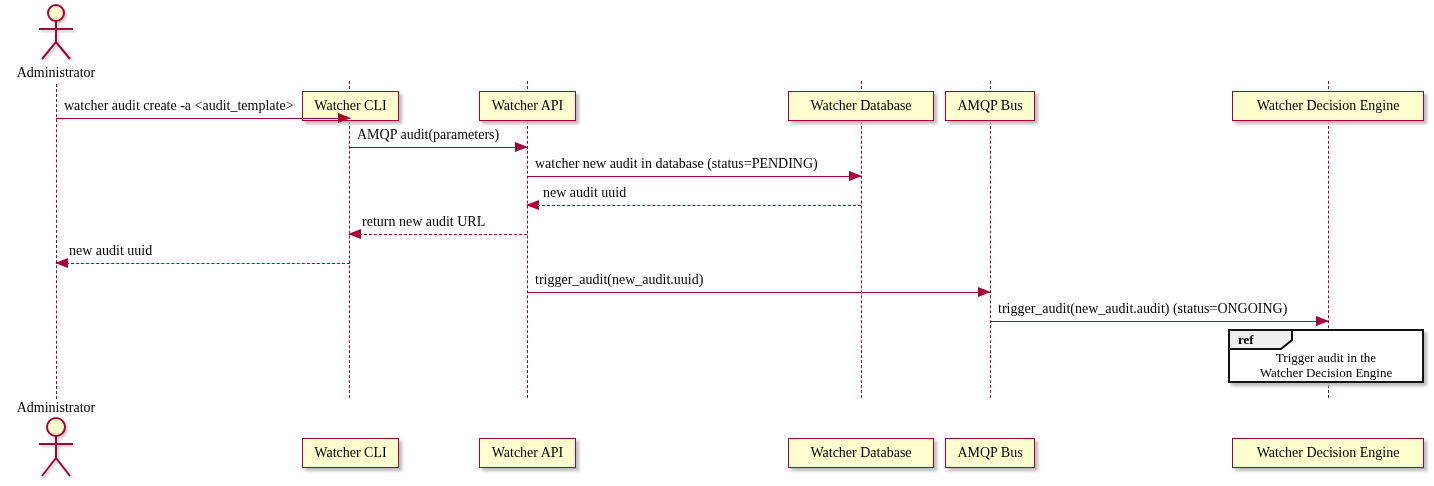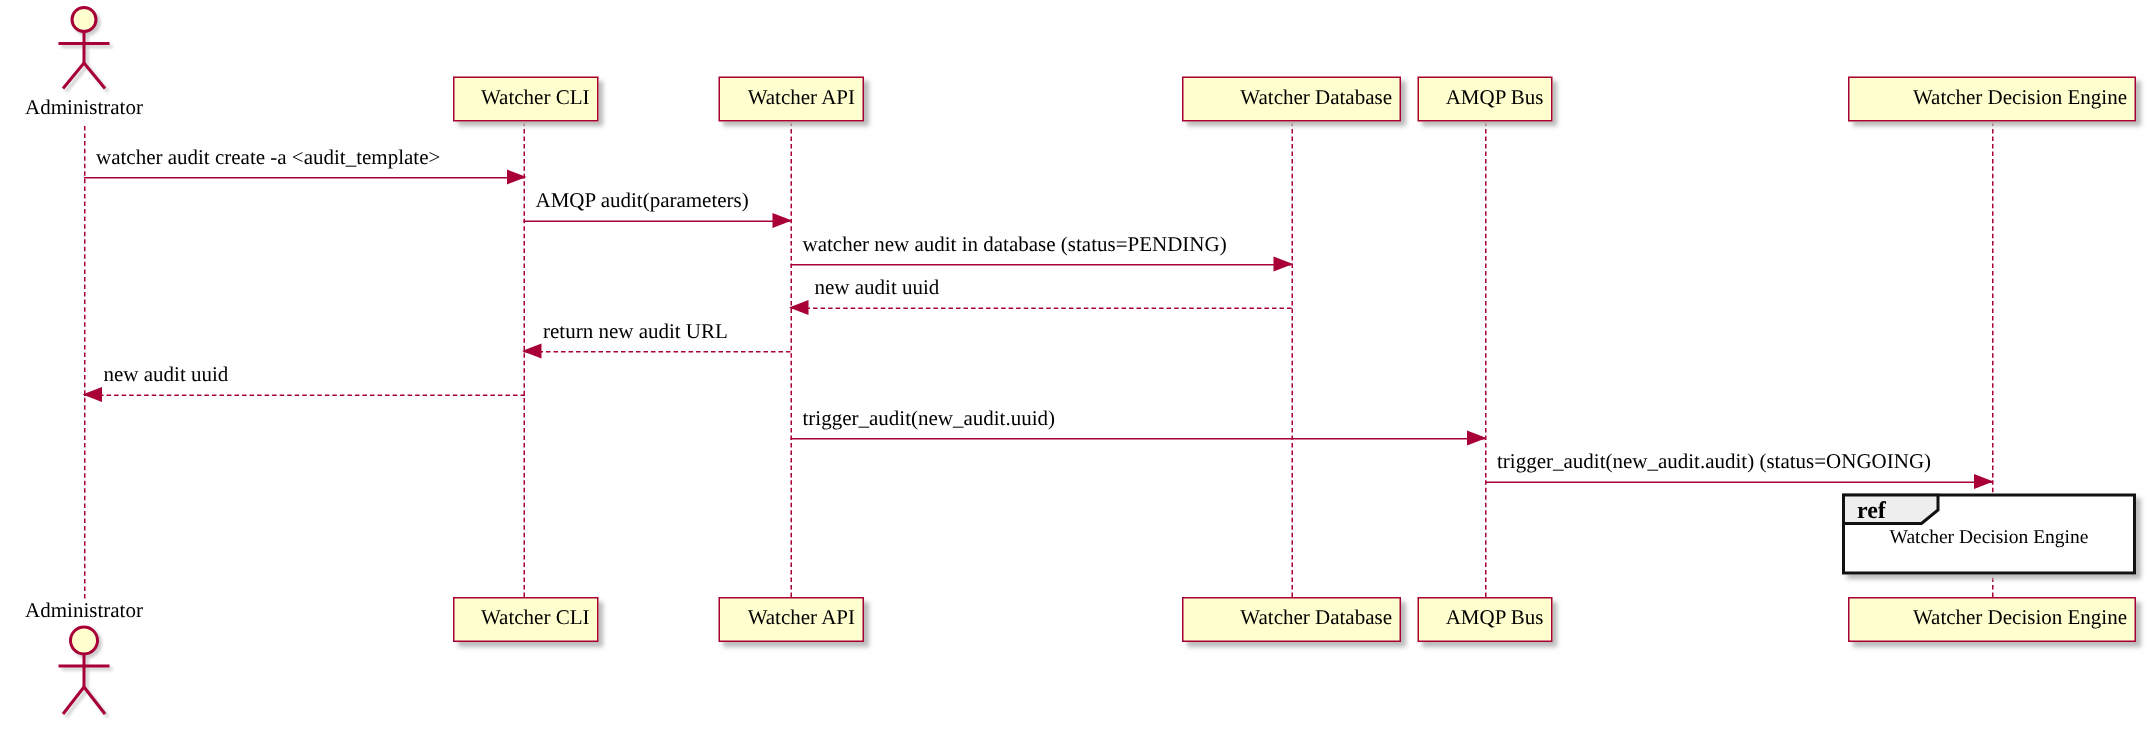--- a/index.html
+++ b/index.html
@@ -14,23 +14,24 @@
   .lifeline{
     position:absolute;width:0;
     border-left:1px dashed #A80036;
   }
   .pbox{
     position:absolute;height:30px;
     box-sizing:border-box;
     background:#FEFECE;
     border:1.8px solid #A80036;
     box-shadow:3px 3px 3px #bbbbbb;
-    display:flex;align-items:center;justify-content:flex-end;
+    display:flex;align-items:center;justify-content:center;
     font-size:14px;white-space:nowrap;
     padding:0 5px;
+    margin-top:40px;
   }
   .actor-label{
     position:absolute;width:100px;text-align:center;
     font-size:14px;white-space:nowrap;
   }
   .actor-svg{position:absolute;filter:drop-shadow(2px 2px 1px #cccccc);}
   .msg{position:absolute;height:0;}
   .mlabel{
     position:absolute;left:8px;bottom:4px;
     font-size:14px;white-space:nowrap;
@@ -51,21 +52,21 @@
   }
   .refbox{
     position:absolute;box-sizing:border-box;
     background:#ffffff;
     border:2px solid #121212;
     box-shadow:3px 3px 3px #bbbbbb;
   }
   .ref-header{position:absolute;left:-2px;top:-2px;width:70px;height:21px;}
   .ref-keyword{
     position:absolute;left:8px;top:1px;
-    font-size:16px;font-weight:bold;
+    font-size:13px;font-weight:bold;
   }
   .ref-body{
     position:absolute;left:0;right:0;top:19px;
     text-align:center;font-size:13px;line-height:15px;
   }
 </style>
 </head>
 <body>
 
 <div class="stage">
@@ -149,20 +150,21 @@
     <div class="mline solid"></div>
     <div class="ah right"></div>
   </div>
 
   <div class="refbox" style="left:1228px;top:329px;width:196px;height:54px;">
     <svg class="ref-header" viewBox="0 0 70 21">
       <path d="M1,1 H64 V11 L53,20 H1 Z" fill="#EEEEEE" stroke="#121212" stroke-width="2"></path>
     </svg>
     <span class="ref-keyword">ref</span>
     <div class="ref-body">
+      <div>Trigger audit in the</div>
       <div>Watcher Decision Engine</div>
     </div>
   </div>
 
   <div class="pbox" style="left:302px;top:398px;width:97px;">
     <span>Watcher CLI</span>
   </div>
   <div class="pbox" style="left:479px;top:398px;width:97px;">
     <span>Watcher API</span>
   </div>

